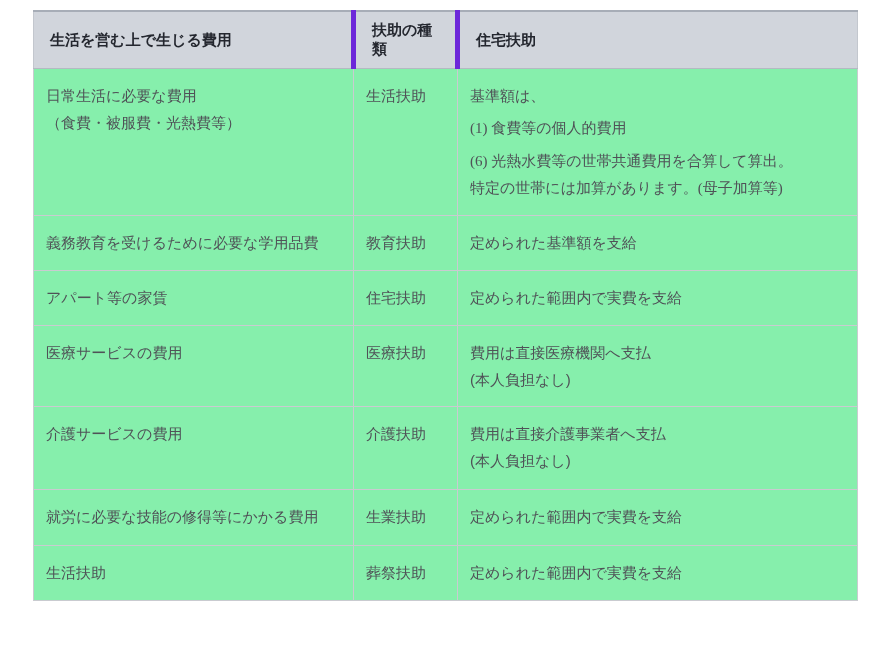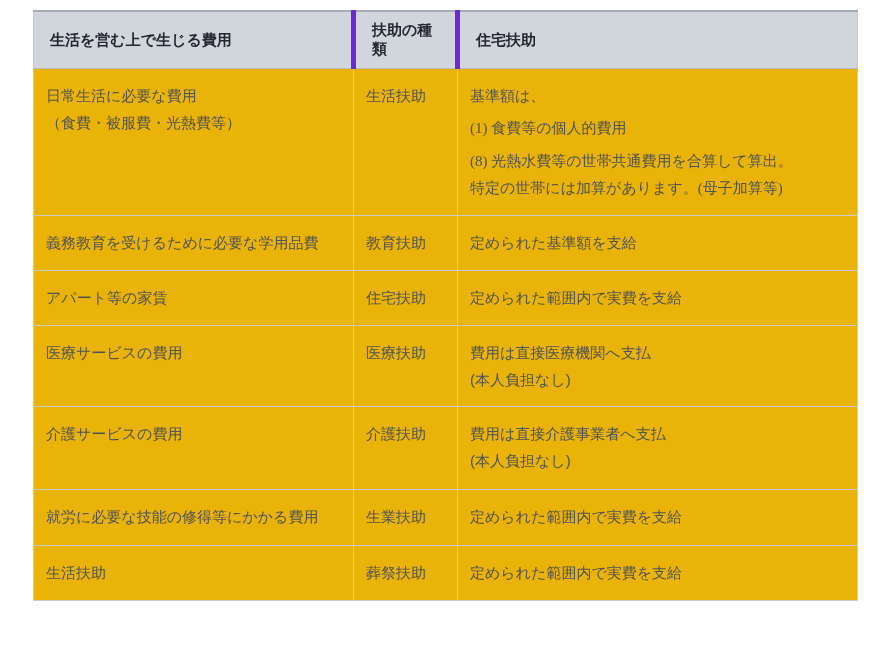--- a/index.html
+++ b/index.html
@@ -38,21 +38,21 @@
     padding: 0 16px;
     border-top: 2px solid #a7adb7;
     border-bottom: 1px solid #b4b9c2;
     white-space: pre-line;
   }
   thead th + th { border-left: 5px solid #6d28d9; }
   thead th:first-child { border-left: 1px solid #c3c7ce; }
   thead th:last-child { border-right: 1px solid #c3c7ce; }
 
   tbody td {
-    background: #eab308;
+    background: #86efac;
     color: #4f5257;
     font-size: 15px;
     line-height: 27px;
     vertical-align: top;
     padding: 13px 12px;
     border: 1px solid #c9cbd0;
     white-space: pre-line;
     overflow: hidden;
   }
   tbody tr:nth-child(1) { height: 144px; }
@@ -81,21 +81,21 @@
         <th>生活を営む上で生じる費用</th>
         <th>扶助の種類</th>
         <th>住宅扶助</th>
       </tr>
     </thead>
     <tbody id="table-body">
         <tr>
           <td>日常生活に必要な費用
 （食費・被服費・光熱費等）</td>
           <td>生活扶助</td>
-          <td><div class="cell-para">基準額は、</div><div class="cell-para">(1) 食費等の個人的費用</div><div class="cell-para">(8) 光熱水費等の世帯共通費用を合算して算出。
+          <td><div class="cell-para">基準額は、</div><div class="cell-para">(1) 食費等の個人的費用</div><div class="cell-para">(6) 光熱水費等の世帯共通費用を合算して算出。
 特定の世帯には加算があります。(母子加算等)</div></td>
         </tr>
         <tr>
           <td>義務教育を受けるために必要な学用品費</td>
           <td>教育扶助</td>
           <td><div class="cell-para">定められた基準額を支給</div></td>
         </tr>
         <tr>
           <td>アパート等の家賃</td>
           <td>住宅扶助</td>

